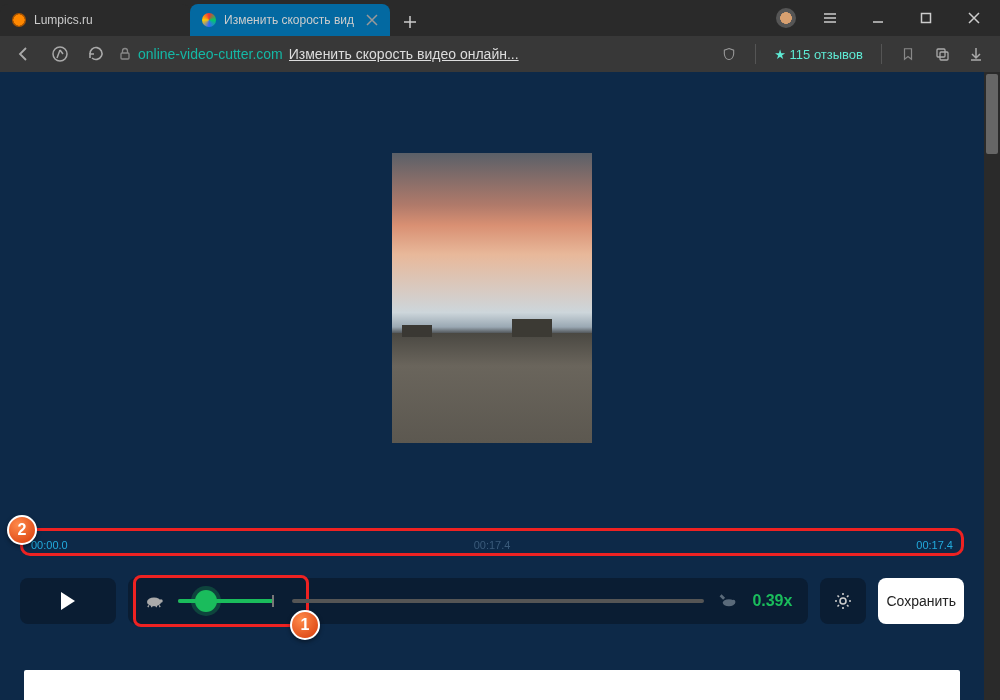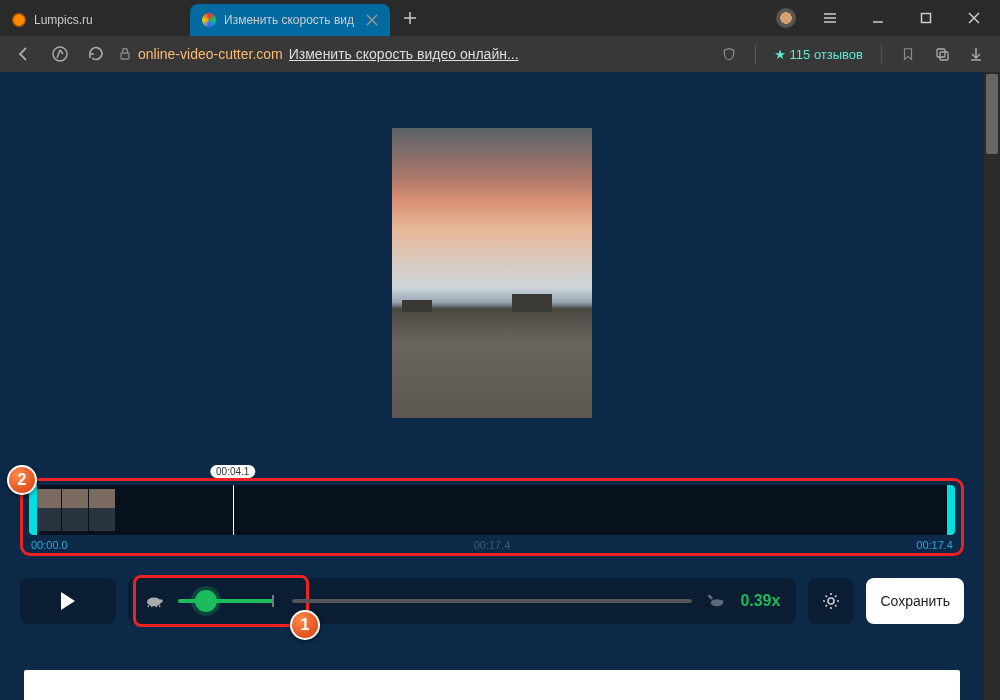--- a/index.html
+++ b/index.html
@@ -1,38 +1,38 @@
 <!DOCTYPE html>
 <html><head>
 <meta charset="utf-8">
 <style>
 * { margin: 0; padding: 0; box-sizing: border-box; font-family: -apple-system, BlinkMacSystemFont, "Segoe UI", Arial, sans-serif; }
 body { background: #2a2a2a; width: 1000px; height: 700px; overflow: hidden; position: relative; }
 
 
 .titlebar { height: 36px; background: #2a2a2a; display: flex; align-items: center; }
-.tabs { display: flex; align-items: center; height: 36px; flex: 1; }
+.tabs { display: flex; align-items: flex-end; height: 36px; flex: 1; }
 .tab { display: flex; align-items: center; height: 32px; padding: 0 12px; margin-top: 4px; border-radius: 8px 8px 0 0; color: #ccc; font-size: 12px; gap: 8px; min-width: 0; }
 .tab.inactive { background: #2a2a2a; width: 190px; }
 .tab.active { background: #0369a1; width: 200px; }
 .tab-icon { width: 14px; height: 14px; border-radius: 50%; flex-shrink: 0; }
 .tab-title { white-space: nowrap; overflow: hidden; text-overflow: ellipsis; flex: 1; }
 .tab-close { width: 12px; height: 12px; color: #999; flex-shrink: 0; }
 .new-tab { width: 28px; height: 28px; margin-left: 6px; border-radius: 4px; display: flex; align-items: center; justify-content: center; color: #ccc; font-size: 16px; }
 .window-controls { display: flex; align-items: center; gap: 4px; padding: 0 4px; }
 .win-btn { width: 44px; height: 36px; display: flex; align-items: center; justify-content: center; color: #ccc; }
 .avatar { width: 20px; height: 20px; border-radius: 50%; background: radial-gradient(circle, #d8a070 40%, #555 42%); margin-right: 8px; }
 .hamburger { width: 44px; display: flex; align-items: center; justify-content: center; color: #ccc; }
 
 
 .addressbar { height: 36px; background: #383838; display: flex; align-items: center; padding: 0 10px; gap: 8px; color: #aaa; }
 .addr-btn { width: 28px; height: 28px; display: flex; align-items: center; justify-content: center; color: #aaa; }
 .addr-url { flex: 1; display: flex; align-items: center; gap: 6px; font-size: 14px; min-width: 0; }
 .lock { width: 14px; height: 14px; }
-.url-domain { color: #fdba74; }
+.url-domain { color: #14b8a6; }
 .url-title { color: #ddd; white-space: nowrap; overflow: hidden; text-overflow: ellipsis; text-decoration: underline; }
 .reviews { color: #5eead4; font-size: 13px; white-space: nowrap; padding: 0 6px; }
 .addr-right { display: flex; align-items: center; gap: 6px; }
 .addr-divider { width: 1px; height: 20px; background: #555; margin: 0 4px; }
 
 
 .content-wrap { position: relative; height: calc(700px - 72px); background: #0d2948; display: flex; }
 .content { flex: 1; display: flex; flex-direction: column; }
 .scrollbar-v { width: 16px; background: #2a2a2a; position: relative; }
 .scroll-thumb { position: absolute; left: 2px; right: 2px; top: 2px; height: 80px; background: #666; border-radius: 2px; }
@@ -76,21 +76,21 @@
 .slider-back { position: absolute; inset: 0; background: #555; border-radius: 2px; }
 .slider-fill { position: absolute; left: 0; top: 0; bottom: 0; background: #1abc5c; border-radius: 2px; }
 .slider-thumb { position: absolute; top: 50%; width: 16px; height: 16px; background: #1abc5c; border-radius: 50%; transform: translate(-50%, -50%); }
 .slider-thumb.big { width: 22px; height: 22px; box-shadow: 0 0 0 4px rgba(26,188,92,.25); }
 .slider-tick { position: absolute; top: -4px; bottom: -4px; width: 2px; background: #777; }
 
 .rabbit-icon { color: #5a6a7a; flex-shrink: 0; }
 .speed-value { color: #1abc5c; font-size: 16px; font-weight: 600; flex-shrink: 0; }
 
 .gear-btn { width: 46px; height: 46px; background: #0a1d33; border-radius: 8px; display: flex; align-items: center; justify-content: center; color: #ccc; }
-.save-btn { height: 46px; padding: 0 14px; background: #fff; color: #222; border-radius: 8px; display: flex; align-items: center; font-size: 14px; font-weight: 500; }
+.save-btn { height: 46px; padding: 0 8px; background: #fff; color: #222; border-radius: 8px; display: flex; align-items: center; font-size: 14px; font-weight: 500; }
 
 .below-white { margin: 36px 24px 0; height: 30px; background: #fff; border-radius: 2px 2px 0 0; }
 
 svg { display: block; }
 </style>
 </head>
 <body>
 
 <div class="titlebar">
   <div class="tabs">
@@ -198,33 +198,20 @@
   <div class="content">
 
     <div class="preview-area">
       <div class="video-preview">
         <div class="houses"></div>
       </div>
     </div>
 
     <div class="timeline-block">
       <span class="badge badge-2">2</span>
-      <div style="position:relative;">
-        <div class="playhead-label">00:04.1</div>
-        <div class="timeline-track">
-          <div class="thumbs">
-            <div class="thumb"></div>
-              <div class="thumb"></div>
-              <div class="thumb"></div>
-          </div>
-          <div class="trim-handle trim-left"></div>
-          <div class="trim-handle trim-right"></div>
-          <div class="playhead"></div>
-        </div>
-      </div>
       <div class="timeline-times">
         <span class="time-left">00:00.0</span>
         <span class="time-mid">00:17.4</span>
         <span class="time-right">00:17.4</span>
       </div>
     </div>
 
     <div class="toolbar">
       <div class="play-btn">
         <span class="play-icon"></span>

